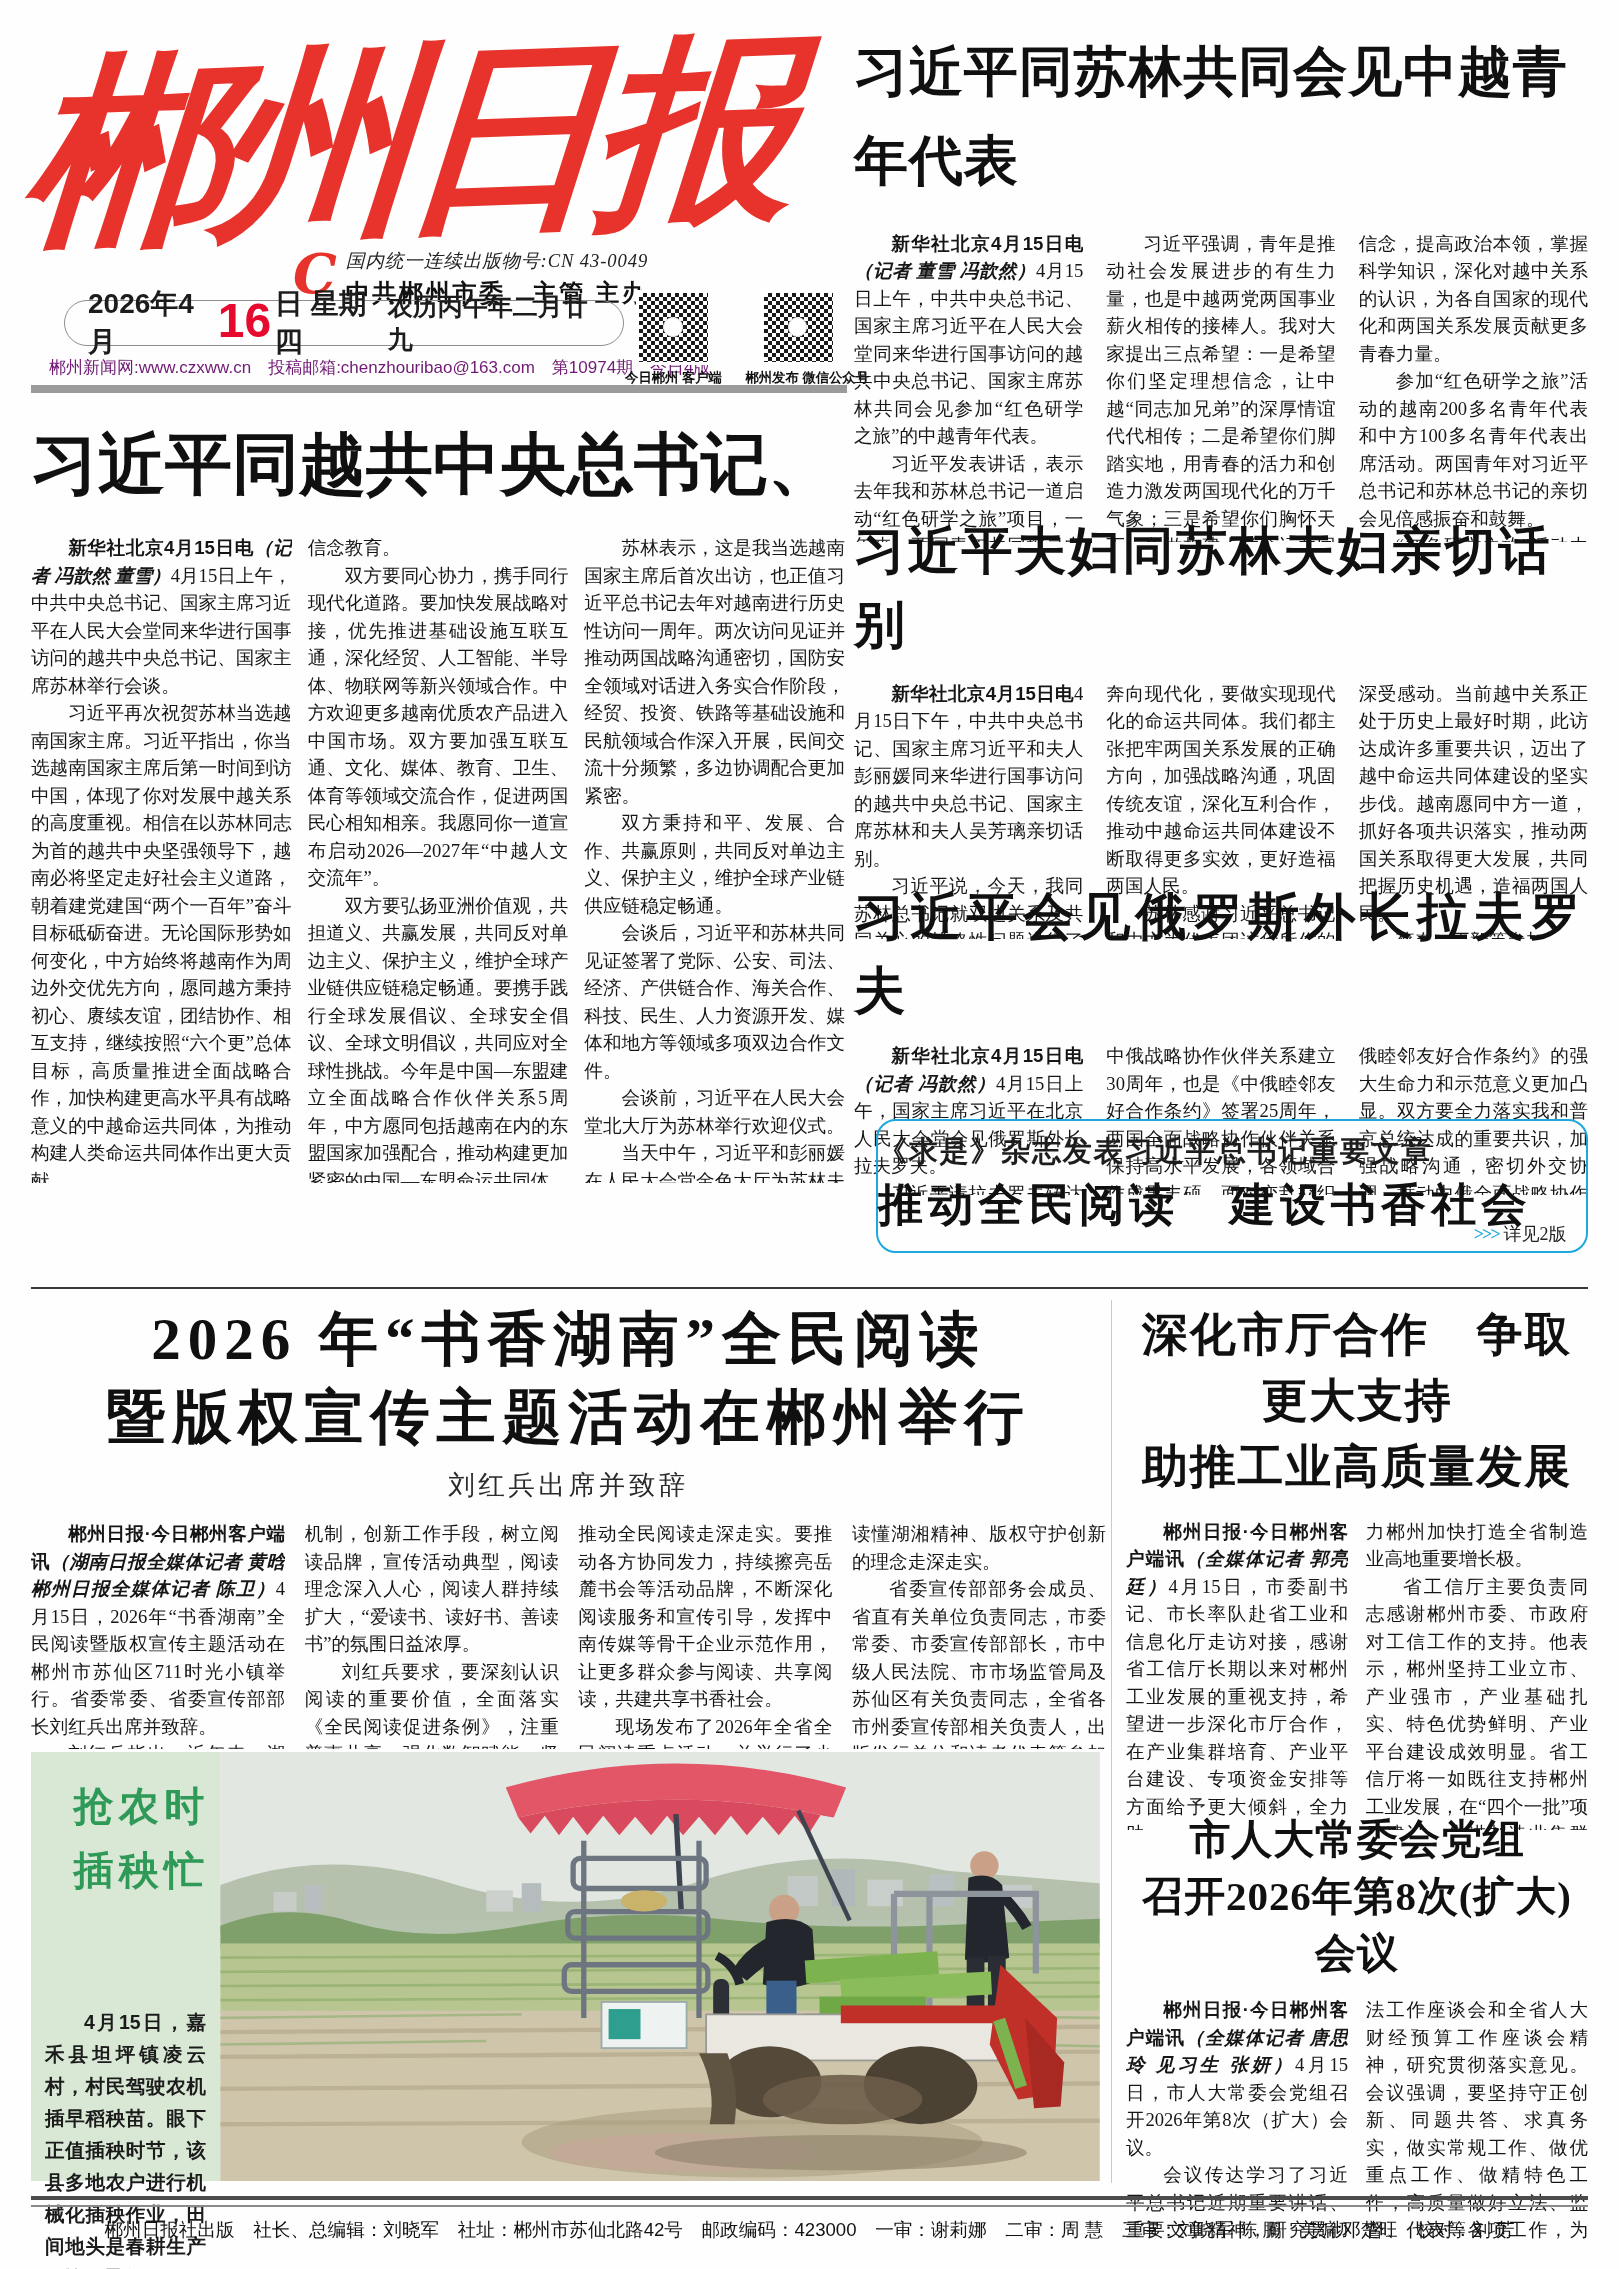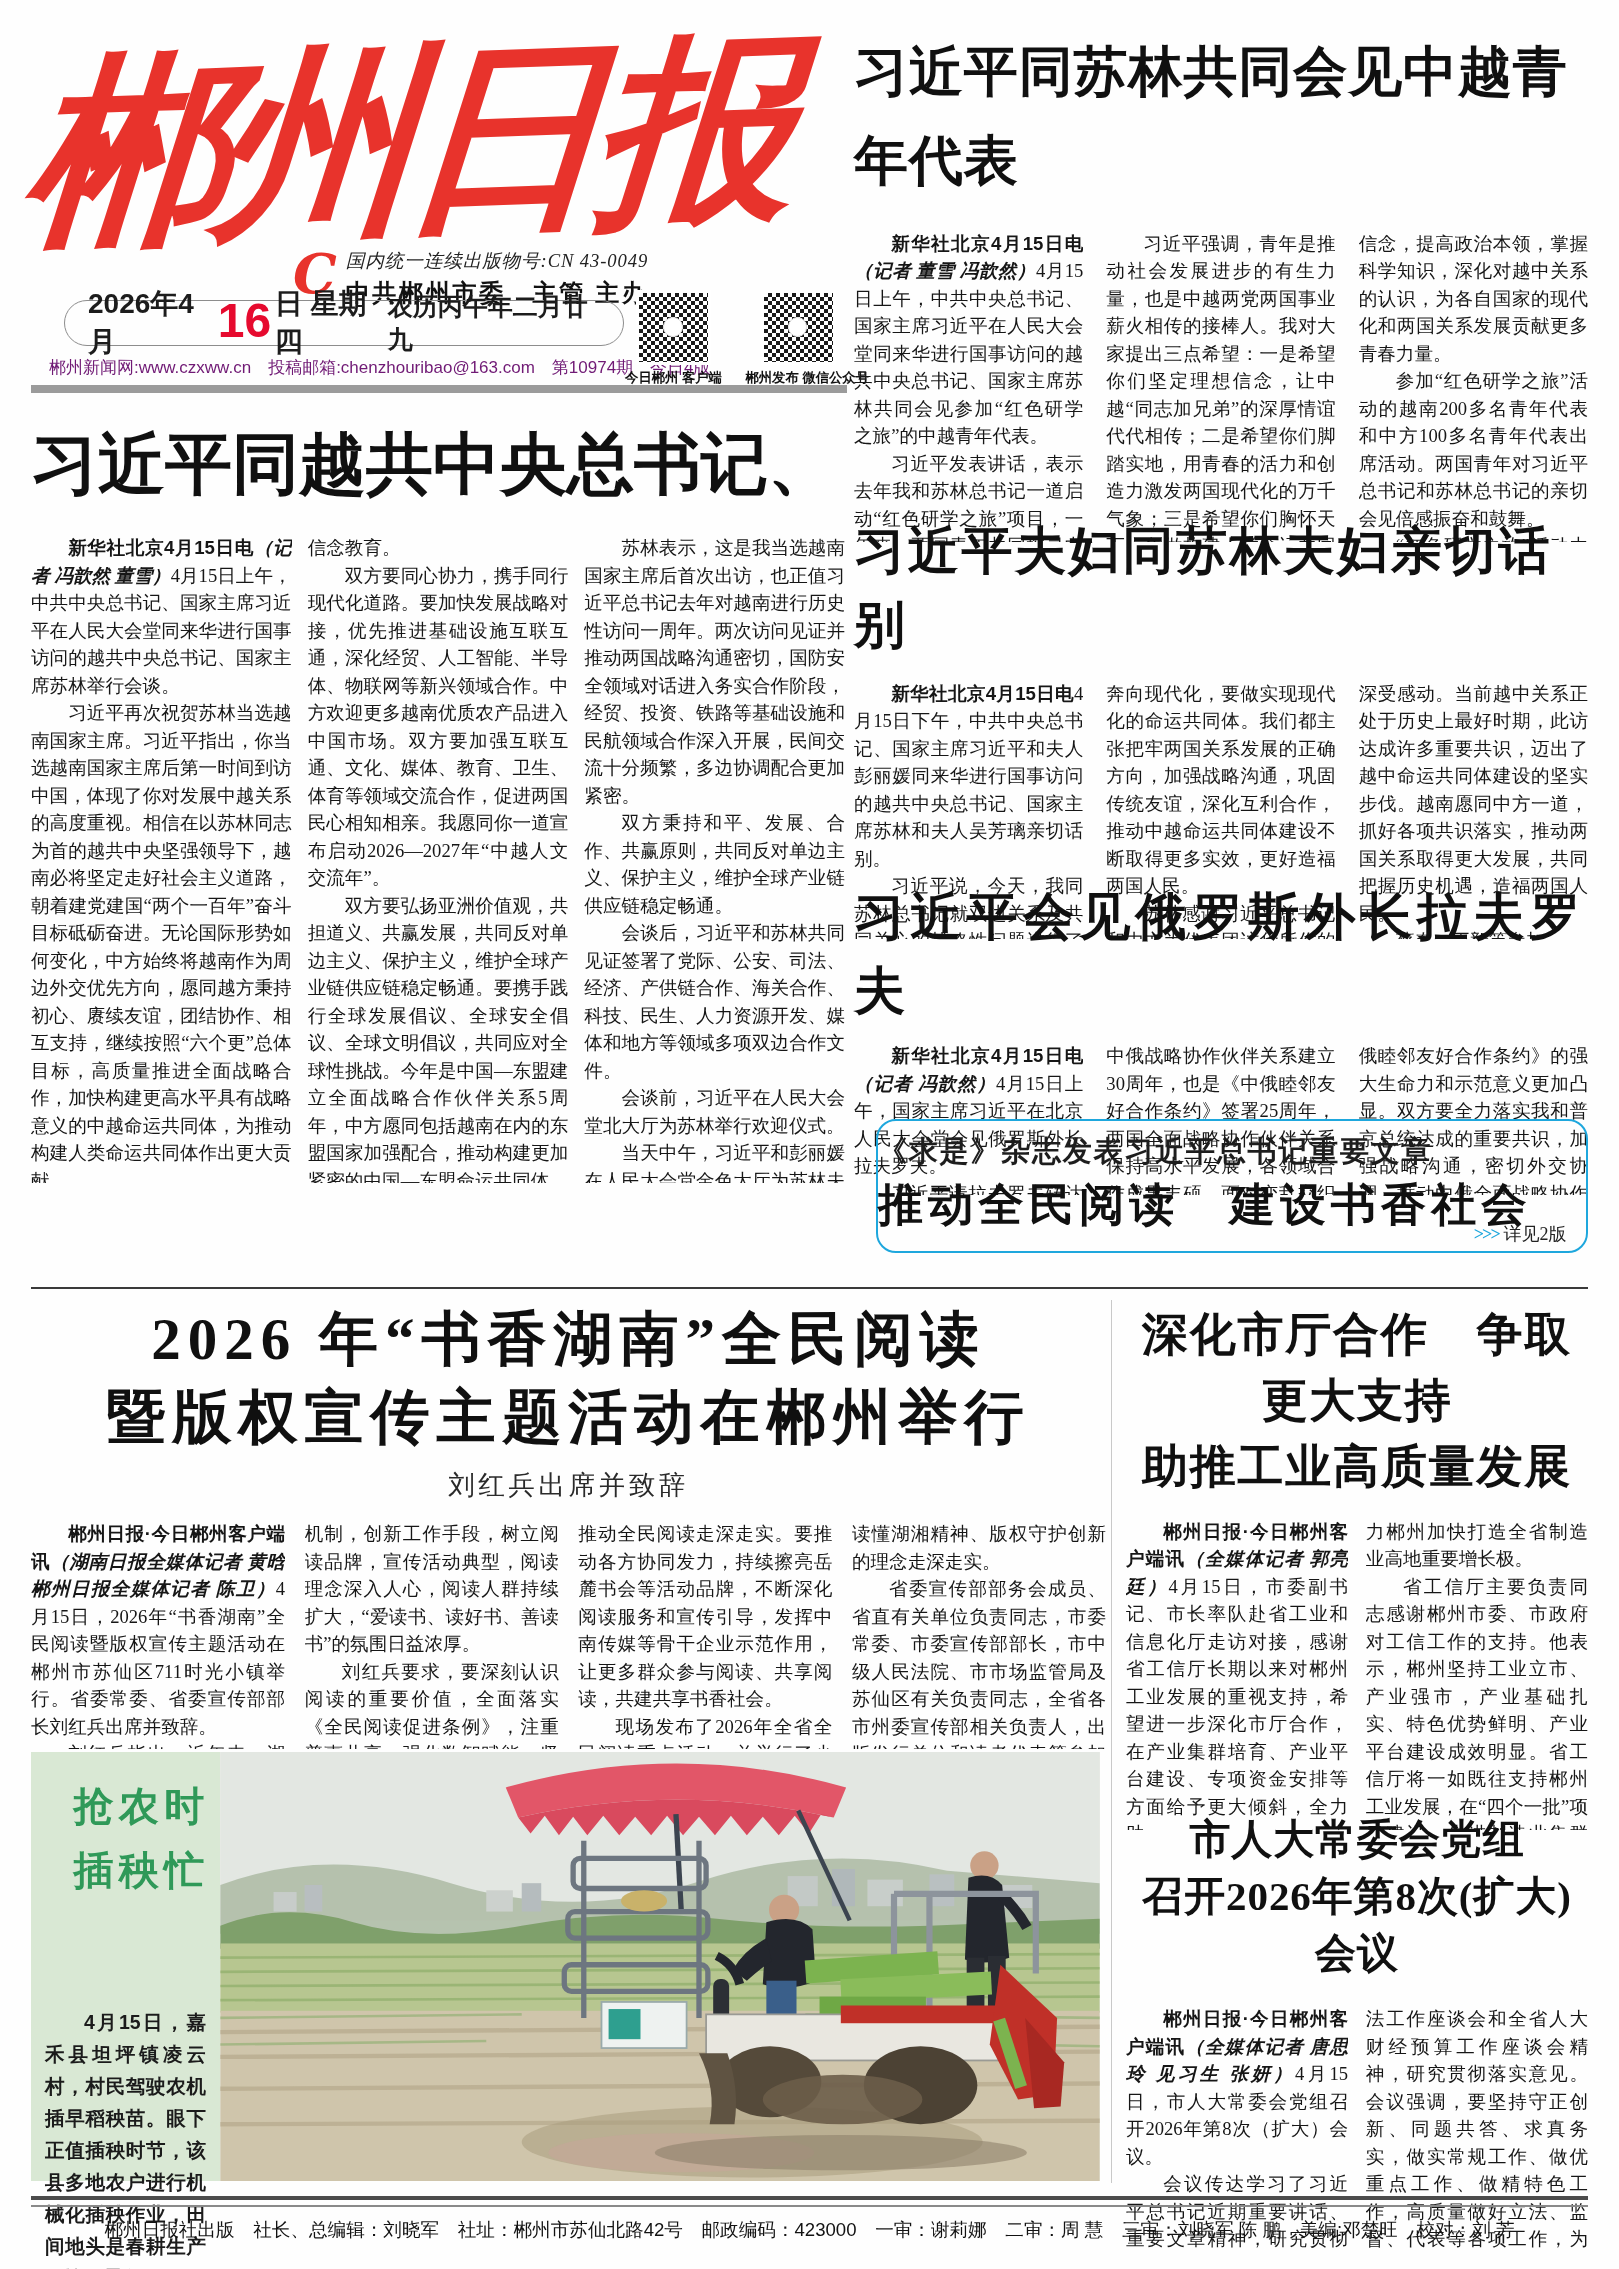--- a/index.html
+++ b/index.html
@@ -72,21 +72,21 @@
   #art-reading{left:31px;top:1300px;width:1075px;}
   #art-reading .headline-serif{font-size:59px;line-height:78px;letter-spacing:7px;}
   #art-reading .subtitle{margin-top:10.6px;}
   #art-reading .cols{margin-top:17.7px;height:229px;gap:19.5px;}
   .v-div{left:1111px;top:1300px;width:0.9px;height:883px;background:#c9c9c9;}
   #art-industry{left:1126px;top:1302px;width:462px;}
   #art-industry .headline-serif{font-size:46px;line-height:66px;letter-spacing:1.8px;}
   #art-industry .cols{margin-top:17.7px;height:312px;gap:17.7px;}
   #art-npc{left:1126px;top:1811px;width:462px;}
   #art-npc .headline-serif{font-size:41px;line-height:57px;letter-spacing:0.9px;}
-  #art-npc .cols{margin-top:23px;height:246px;gap:17.7px;}
+  #art-npc .cols{margin-top:14px;height:246px;gap:17.7px;}
   
   #green-panel{left:31px;top:1752px;width:189px;height:429px;background:#d9e8d4;}
   #green-panel .g-title{margin-top:23px;text-align:center;font-size:40px;font-weight:700;
     color:#2f9958;line-height:64px;letter-spacing:5.3px;font-family:"Liberation Serif","DejaVu Serif",serif;padding-left:32px;}
   #green-panel .g-caption{margin:103px 14px 0 14px;font-family:"Liberation Sans","DejaVu Sans",sans-serif;
     font-weight:700;font-size:19.5px;line-height:32px;text-align:justify;color:#1b1b1b;text-indent:2em;}
   #photo{left:220px;top:1752px;width:880px;height:429px;overflow:hidden;background:#e8ebe7;}
   
   .f-rule1{left:31px;top:2196px;width:1557px;height:4.4px;background:#4c4c4c;}
   .f-rule2{left:31px;top:2205px;width:1557px;height:1.8px;background:#8a8a8a;}

